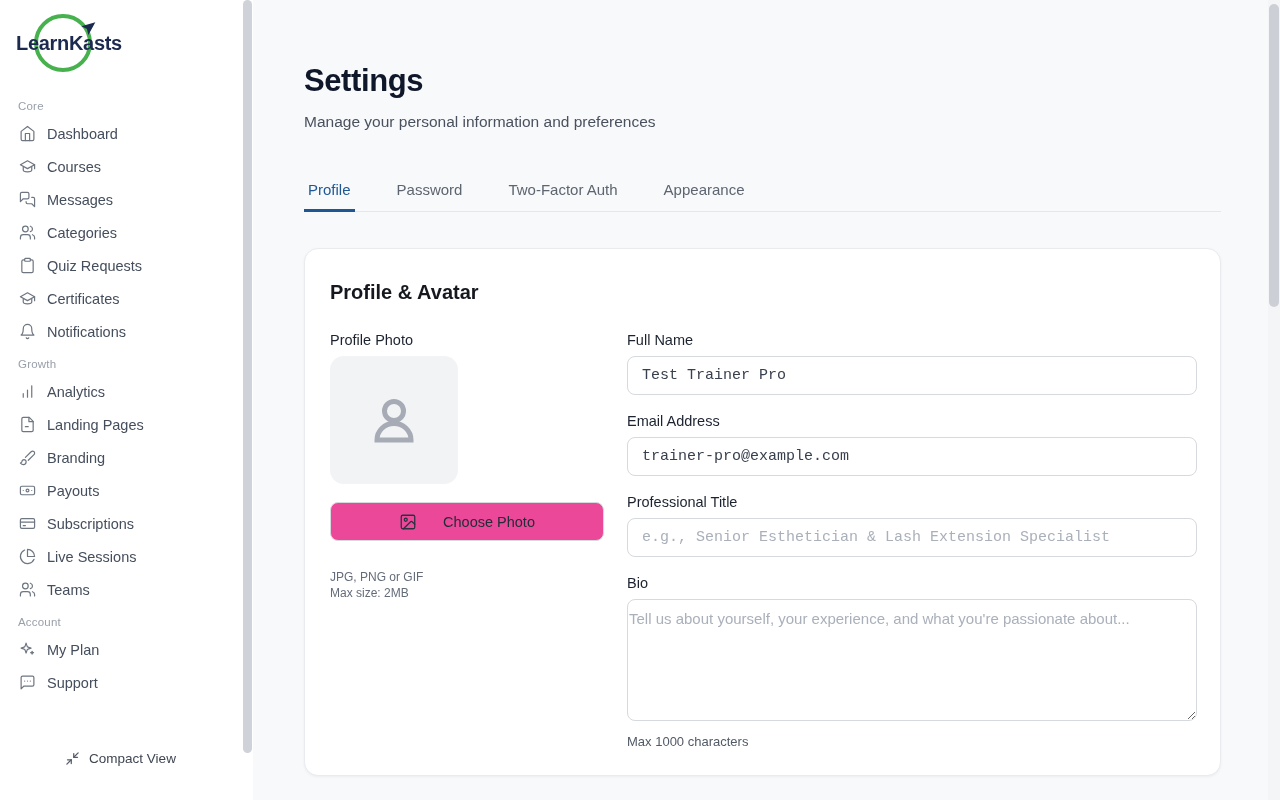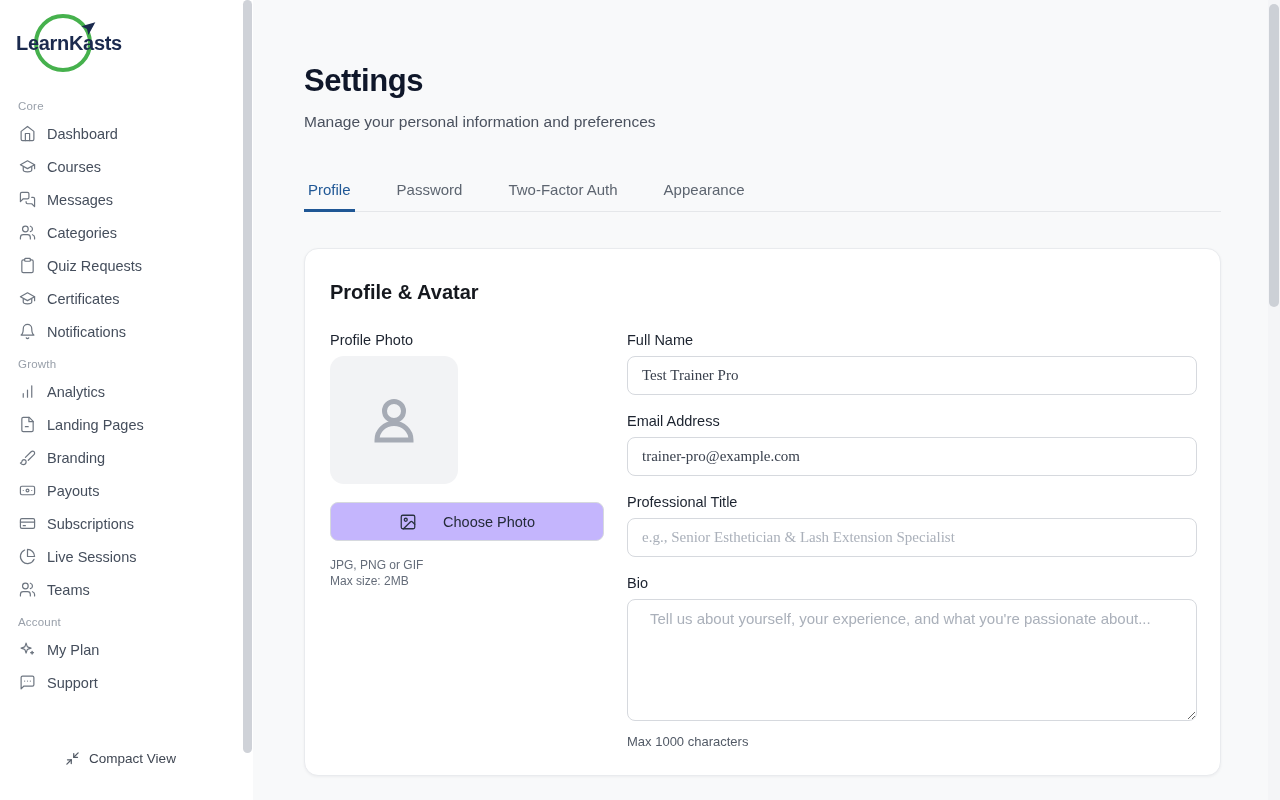--- a/index.html
+++ b/index.html
@@ -90,42 +90,42 @@
   }
 
   
   .avatar-box {
     width:128px; height:128px; border-radius:14px; background:#f2f3f5;
     display:flex; align-items:center; justify-content:center;
     margin-bottom:18px;
   }
   .avatar-box svg { width:64px; height:64px; display:block; color:#a6abb5; }
   .choose-photo-btn {
-    width:100%; height:39px; background:#c4b5fd;
+    width:100%; height:39px; background:#ec4899;
     border:1px solid #d6d9de; border-radius:8px;
     display:flex; align-items:center; justify-content:center; gap:26px;
     font-size:14.5px; color:#242b38; cursor:pointer;
     font-family:inherit;
-    margin-bottom:16px;
+    margin-bottom:28px;
   }
   .choose-photo-btn .bicon { color:#2a3240; display:flex; }
   .choose-photo-btn .bicon svg { width:18px; height:18px; display:block; }
   .photo-hint { font-size:12px; color:#646c79; line-height:16px; }
 
   
   .form-field { margin-bottom:18px; }
   .text-input {
     width:100%; height:39px; border:1px solid #d6d9de; border-radius:8px;
     padding:16px 14px; font-size:15px; color:#39404d; background:#fff;
-    font-family:Liberation Serif, serif; outline:none;
+    font-family:Liberation Mono, monospace; outline:none;
   }
   .text-input::placeholder, .bio-textarea::placeholder { color:#aab0ba; opacity:1; }
   .bio-textarea {
     width:100%; height:122px; border:1px solid #d6d9de; border-radius:8px;
-    padding:10px 22px; font-size:15px; color:#39404d; background:#fff;
+    padding:10px 1px; font-size:15px; color:#39404d; background:#fff;
     font-family:inherit; outline:none; resize:both;
   }
   .field-hint { margin-top:9px; font-size:13px; color:#525a66; }
 
   
   .win-scroll-track {
     position:fixed; right:0; top:0; width:12px; height:100%;
     background:#f4f5f7; z-index:9;
   }
   .win-scroll-thumb {

